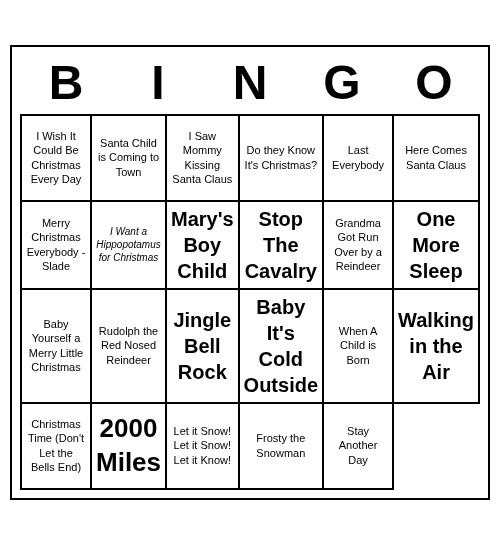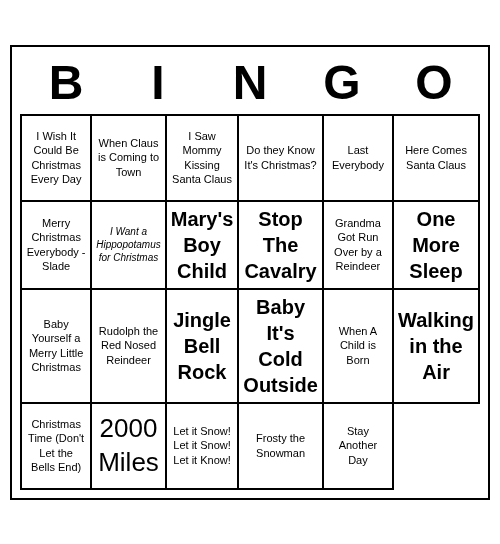--- a/index.html
+++ b/index.html
@@ -51,21 +51,21 @@
       line-height: 1.3;
       font-family: Arial, sans-serif;
     }
     .bingo-cell.large-text span {
       font-size: 20px;
       font-weight: bold;
       text-align: center;
     }
     .bingo-cell.xlarge-text span {
       font-size: 26px;
-      font-weight: normal;
+      font-weight: bold;
     }
     .bingo-cell.small-italic span {
       font-size: 10px;
       font-style: italic;
     }
   </style>
 </head>
 <body>
 
 <div class="bingo-card">
@@ -74,21 +74,21 @@
       <div class="bingo-letter">I</div>
       <div class="bingo-letter">N</div>
       <div class="bingo-letter">G</div>
       <div class="bingo-letter">O</div>
     </div>
   <div class="bingo-grid">
   <div class="bingo-cell">
         <span>I Wish It Could Be Christmas Every Day</span>
       </div>
       <div class="bingo-cell">
-        <span>When Claus is Coming to Town</span>
+        <span>Santa Child is Coming to Town</span>
       </div>
       <div class="bingo-cell">
         <span>I Saw Mommy Kissing Santa Claus</span>
       </div>
       <div class="bingo-cell">
         <span>Do they Know It's Christmas?</span>
       </div>
       <div class="bingo-cell">
         <span>Last Everybody</span>
       </div>

